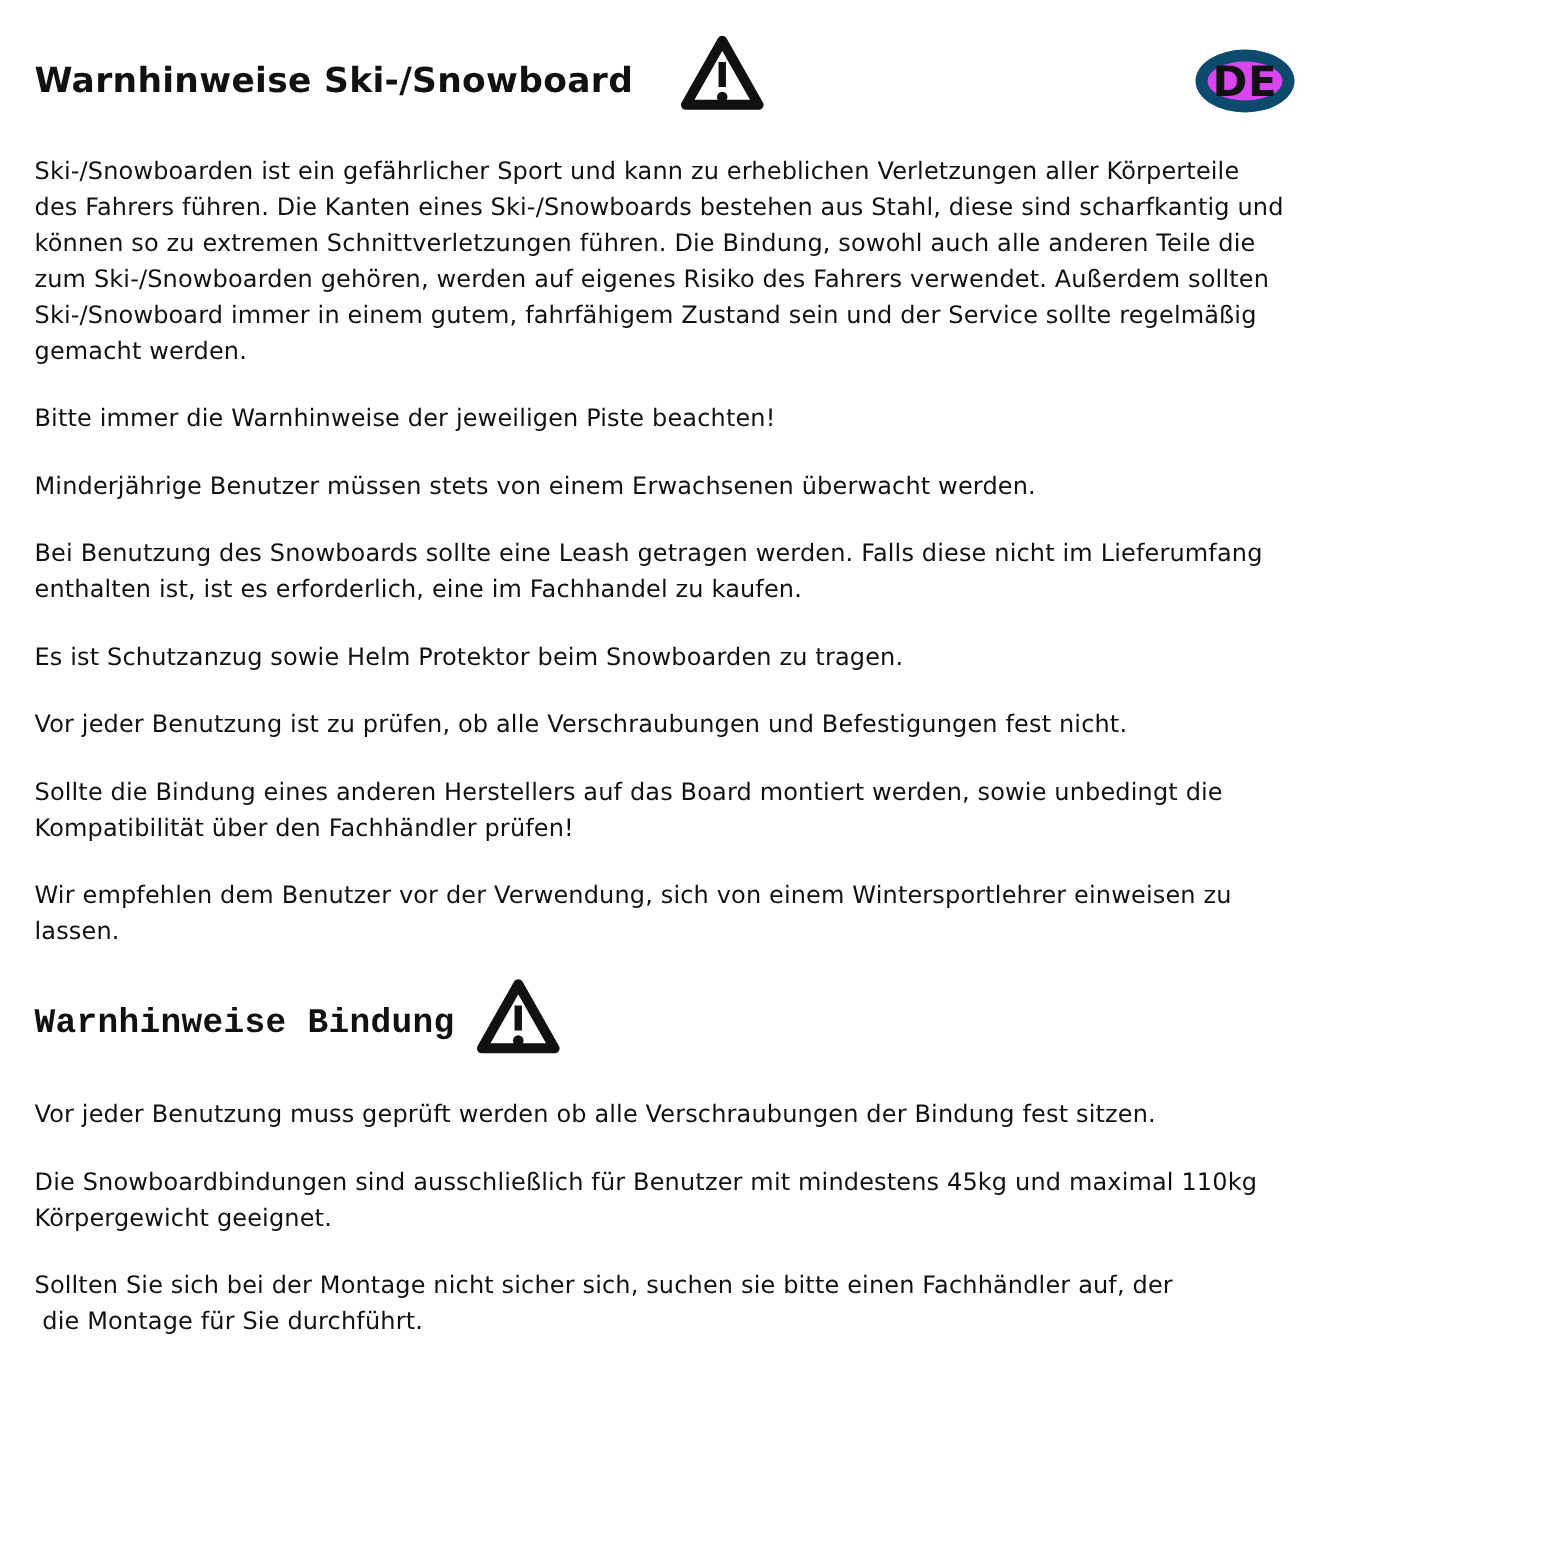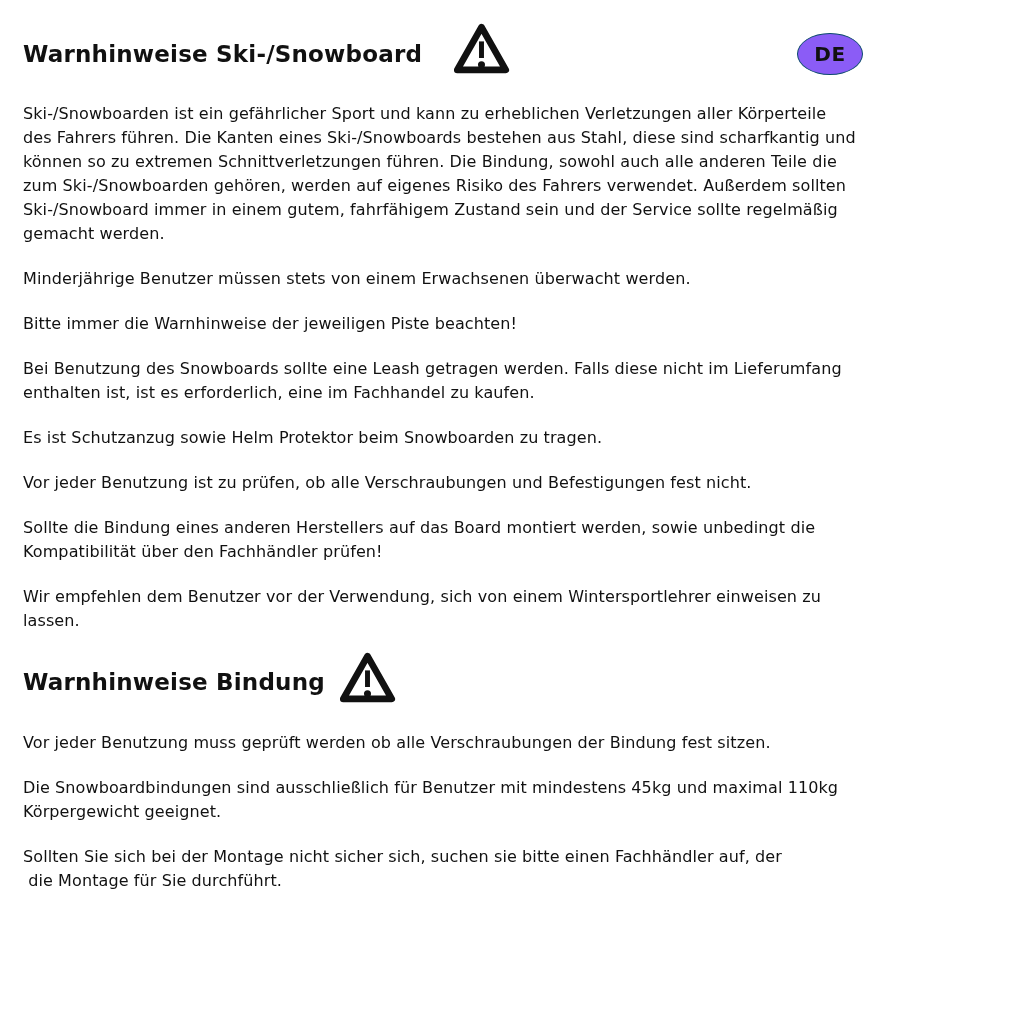--- a/index.html
+++ b/index.html
@@ -19,20 +19,21 @@
     background: #ffffff;
   }
   .heading-row {
     display: flex;
     align-items: center;
     height: 54px;
   }
   .heading-row.second {
     margin-top: 20px;
     height: 57px;
+    font-family: Liberation Mono, monospace;
   }
   h1, h2 {
     font-size: 23px;
     font-weight: bold;
     letter-spacing: 0.2px;
     color: #111111;
     white-space: nowrap;
   }
   .tri-icon {
     display: inline-block;
@@ -40,30 +41,30 @@
     height: 54px;
     flex: 0 0 auto;
   }
   .tri-icon.first { margin-left: 31px; margin-top: -10px; }
   .tri-icon.second { margin-left: 14px; margin-top: -8px; }
   .de-badge {
     margin-left: auto;
     margin-right: 17px;
     width: 66px;
     height: 42px;
-    border: 1px solid #0c4a6e;
+    border: 8px solid #0c4a6e;
     border-radius: 50%;
     display: flex;
     align-items: center;
     justify-content: center;
-    font-size: 20px;
+    font-size: 28px;
     font-weight: bold;
     letter-spacing: 0.5px;
     color: #111111;
-    background: #8b5cf6;
+    background: #d946ef;
   }
   p.body {
     font-size: 16px;
     line-height: 24px;
     margin-top: 21px;
     white-space: pre;
     letter-spacing: 0.1px;
     color: #111111;
     overflow: hidden;
   }
@@ -85,22 +86,22 @@
     </span>
     <span class="de-badge">DE</span>
   </div>
 
   <p class="body first-after-heading">Ski-/Snowboarden ist ein gefährlicher Sport und kann zu erheblichen Verletzungen aller Körperteile
 des Fahrers führen. Die Kanten eines Ski-/Snowboards bestehen aus Stahl, diese sind scharfkantig und
 können so zu extremen Schnittverletzungen führen. Die Bindung, sowohl auch alle anderen Teile die
 zum Ski-/Snowboarden gehören, werden auf eigenes Risiko des Fahrers verwendet. Außerdem sollten
 Ski-/Snowboard immer in einem gutem, fahrfähigem Zustand sein und der Service sollte regelmäßig
 gemacht werden.</p>
+  <p class="body">Bitte immer die Warnhinweise der jeweiligen Piste beachten!</p>
   <p class="body">Minderjährige Benutzer müssen stets von einem Erwachsenen überwacht werden.</p>
-  <p class="body">Bitte immer die Warnhinweise der jeweiligen Piste beachten!</p>
   <p class="body">Bei Benutzung des Snowboards sollte eine Leash getragen werden. Falls diese nicht im Lieferumfang
 enthalten ist, ist es erforderlich, eine im Fachhandel zu kaufen.</p>
   <p class="body">Es ist Schutzanzug sowie Helm Protektor beim Snowboarden zu tragen.</p>
   <p class="body">Vor jeder Benutzung ist zu prüfen, ob alle Verschraubungen und Befestigungen fest nicht.</p>
   <p class="body">Sollte die Bindung eines anderen Herstellers auf das Board montiert werden, sowie unbedingt die
 Kompatibilität über den Fachhändler prüfen!</p>
   <p class="body">Wir empfehlen dem Benutzer vor der Verwendung, sich von einem Wintersportlehrer einweisen zu
 lassen.</p>
 
   <div class="heading-row second">

